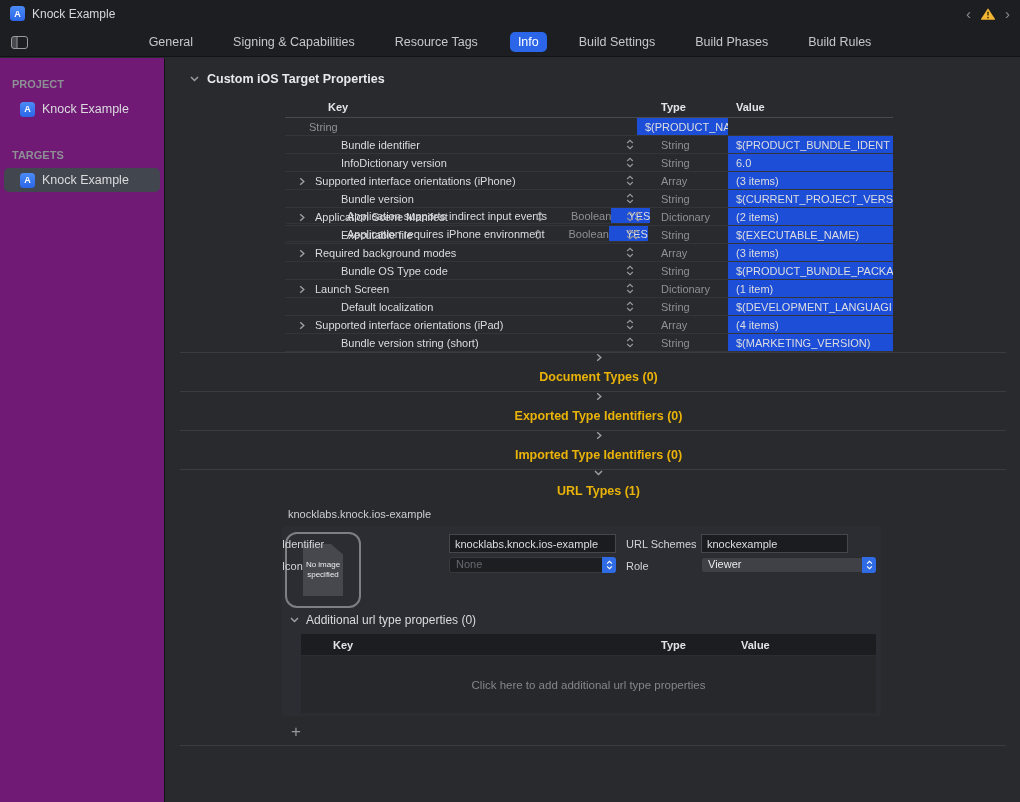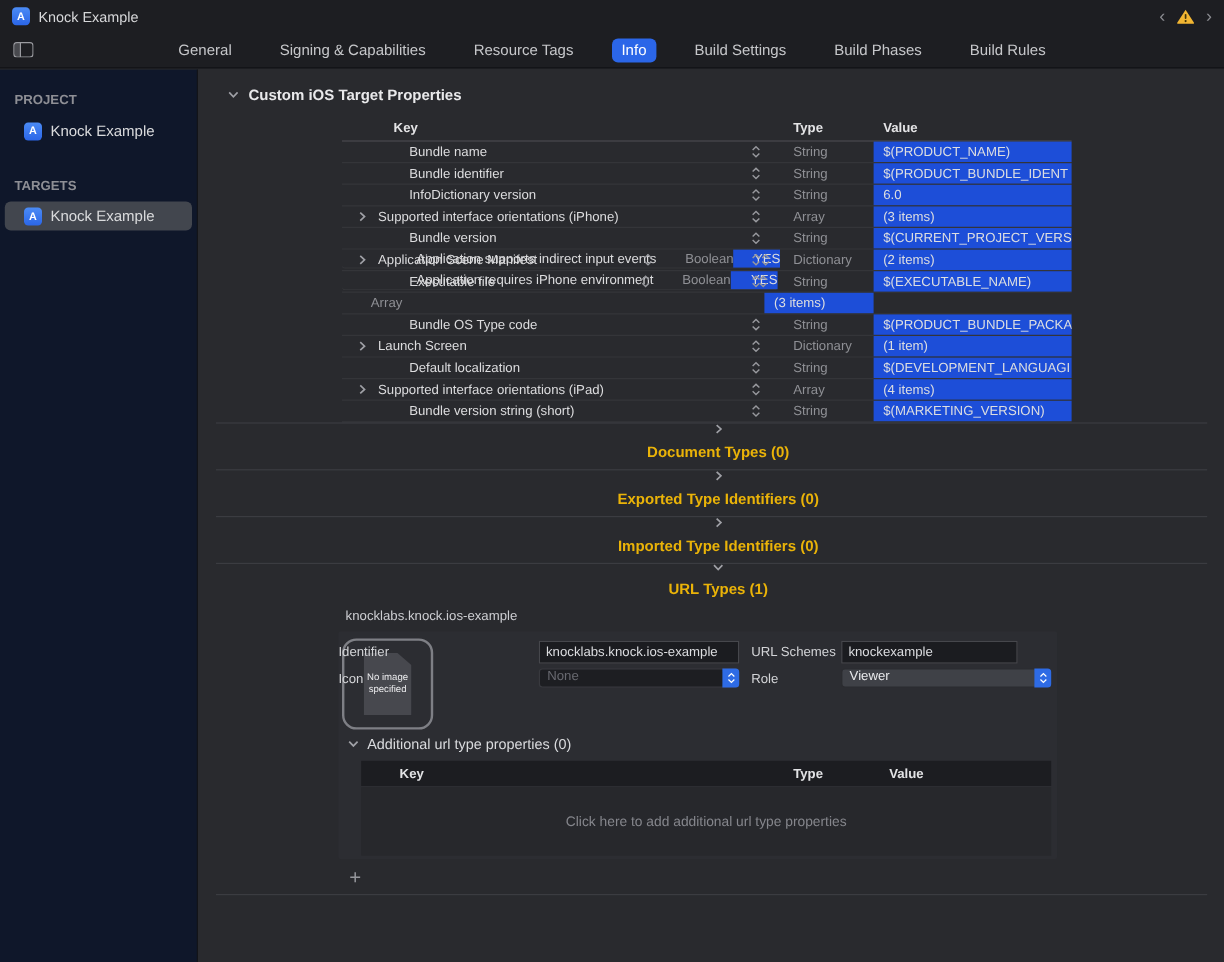--- a/index.html
+++ b/index.html
@@ -20,21 +20,21 @@
   .nav-chev { color:#8b8c91; font-size:15px; line-height:1; cursor:default; }
   .tabbar { position:absolute; top:27px; left:0; right:0; height:29px;
             display:flex; align-items:center; justify-content:center; gap:24px;
             font-size:12.5px; color:#c6c7ca; }
   .tab { padding:3px 8px; border-radius:5px; white-space:nowrap; }
   .tab.active { background:#2b66e8; color:#fff; }
   .sb-toggle { position:absolute; top:35px; left:11px; }
 
   
   .main { position:absolute; top:58px; left:0; right:0; bottom:0; display:flex; }
-  .sidebar { width:165px; background:#0f172a; border-right:1px solid #131418;
+  .sidebar { width:165px; background:#701a75; border-right:1px solid #131418;
              padding-top:14px; flex:0 0 auto; }
   .sb-header { font-size:11px; font-weight:bold; color:#8e8f95; padding:6px 0 7px 12px; }
   .sb-item { display:flex; align-items:center; gap:7px; height:24px; margin:0 4px;
              padding-left:16px; border-radius:5px; font-size:12.5px; color:#dadbdd; }
   .sb-item.selected { background:#42464e; }
   .sb-gap { height:22px; }
   .content { flex:1; position:relative; overflow:hidden; }
 
   
   .sec-header { display:flex; align-items:center; gap:8px; padding:14px 0 10px 25px;
@@ -168,29 +168,20 @@
     </div>
 
     <div class="props-table">
       <div class="pt-grid pt-header">
         <div class="h-key">Key</div>
         <div class="h-type">Type</div>
         <div class="h-value">Value</div>
       </div>
       <div>
           <div class="pt-grid pt-row">
-    <div class="key-cell">
-
-      <span class="key-text">Bundle name</span>
-      <span class="stepper">
-        <svg width="8" height="11" viewBox="0 0 8 11">
-                  <path d="M1.2 4 L4 1.3 L6.8 4 M1.2 7 L4 9.7 L6.8 7" fill="none" stroke="currentColor" stroke-width="1.2"></path>
-                </svg>
-      </span>
-    </div>
     <div class="type-cell">String</div>
     <div class="value-cell">
       <span class="value-text">$(PRODUCT_NAME)</span>
 
     </div>
   </div>
           <div class="pt-grid pt-row">
     <div class="key-cell">
 
       <span class="key-text">Bundle identifier</span>
@@ -328,20 +319,33 @@
                 </svg>
       </span>
     </div>
     <div class="type-cell">String</div>
     <div class="value-cell">
       <span class="value-text">$(EXECUTABLE_NAME)</span>
 
     </div>
   </div>
           <div class="pt-grid pt-row children">
+    <div class="key-cell">
+      <span class="disc">
+        <svg width="6" height="9" viewBox="0 0 6 9">
+                  <path d="M1.2 1.2 L4.8 4.5 L1.2 7.8" fill="none" stroke="currentColor" stroke-width="1.4"></path>
+                </svg>
+      </span>
+      <span class="key-text">Required background modes</span>
+      <span class="stepper">
+        <svg width="8" height="11" viewBox="0 0 8 11">
+                  <path d="M1.2 4 L4 1.3 L6.8 4 M1.2 7 L4 9.7 L6.8 7" fill="none" stroke="currentColor" stroke-width="1.2"></path>
+                </svg>
+      </span>
+    </div>
     <div class="type-cell">Array</div>
     <div class="value-cell">
       <span class="value-text">(3 items)</span>
 
     </div>
   </div>
           <div class="pt-grid pt-row">
     <div class="key-cell">
 
       <span class="key-text">Bundle OS Type code</span>

